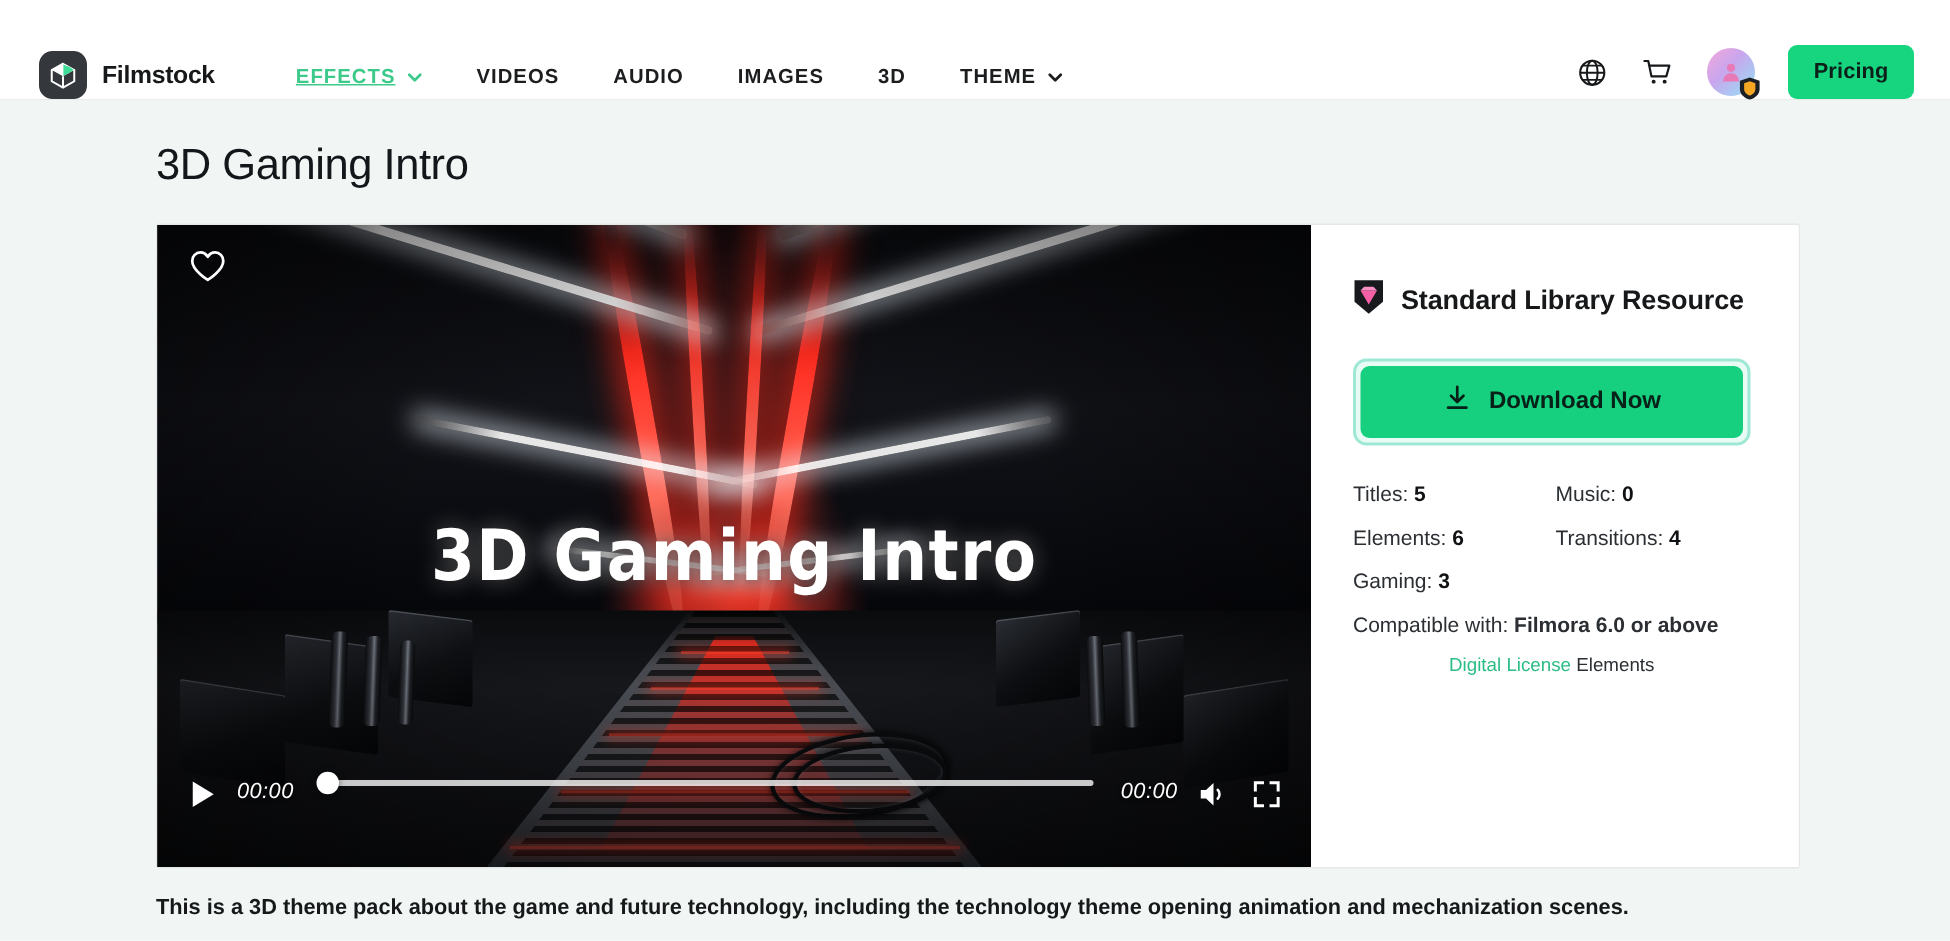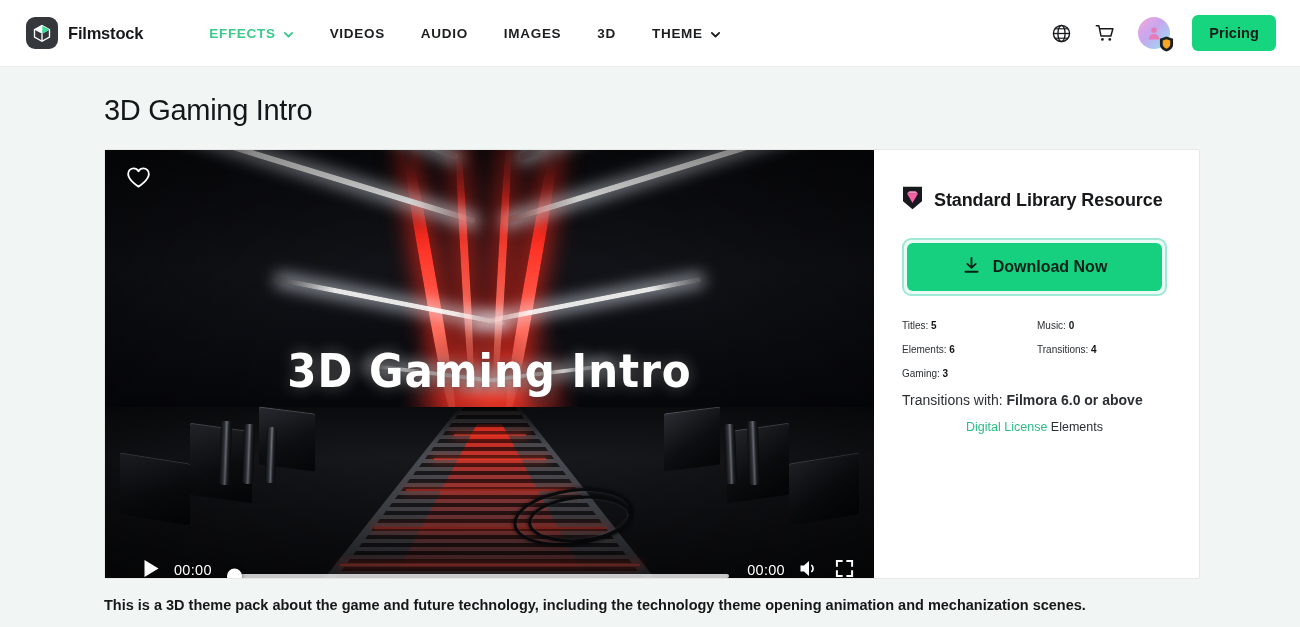--- a/index.html
+++ b/index.html
@@ -9,25 +9,24 @@
     background: #f1f5f3;
     font-family: "Liberation Sans", sans-serif;
     overflow: hidden;
   }
 
   
   .header {
     height: 67px;
     background: #ffffff;
     display: flex;
-    align-items: center;
+    align-items: flex-end;
     padding: 0 24px 0 26px;
     border-bottom: 1px solid #e8ecea;
     position: relative;
-    gap: 12px;
   }
   .brand { display: flex; align-items: center; gap: 10px; margin-right: 36px; }
   .brand-logo {
     width: 32px; height: 32px;
     border-radius: 9px;
     background: #34373b;
     display: flex; align-items: center; justify-content: center;
     flex: none;
   }
   .brand-name {
@@ -38,21 +37,21 @@
   .nav-item {
     font-size: 13.5px;
     font-weight: bold;
     letter-spacing: 0.7px;
     color: #1b1d1f;
     padding: 8px 18px;
     display: flex; align-items: center; gap: 7px;
     cursor: pointer;
     white-space: nowrap;
   }
-  .nav-item.active { color: #3cc98a; }
+  .nav-item.active { color: #3cc98a; text-decoration: underline; }
   .chev { display: inline-block; width: 11px; height: 11px; flex:none;}
 
   .header-right {
     margin-left: auto;
     display: flex; align-items: center; gap: 22px;
   }
   .icon-btn { cursor: pointer; display: flex; align-items: center; justify-content: center; }
   .avatar-wrap { position: relative; width: 32px; height: 32px; cursor: pointer; }
   .avatar {
     width: 32px; height: 32px; border-radius: 50%;
@@ -227,26 +226,27 @@
 
   .fav-btn {
     position: absolute; left: 18px; top: 12px;
     width: 30px; height: 30px;
     display:flex; align-items:center; justify-content:center;
     cursor: pointer; z-index: 5;
   }
 
   
   .controls {
-    position:absolute; left:16px; right:0; bottom:0;
+    position:absolute; left:0; right:0; bottom:0;
     height: 58px;
-    display:flex; align-items:flex-end;
+    display:flex; align-items:flex-start;
     padding: 0 20px 0 22px;
     gap: 14px;
     z-index: 6;
+    font-style: italic;
   }
   .ctrl-icon { cursor:pointer; display:flex; align-items:center; flex:none; }
   .time {
     color:#ffffff; font-size:14.5px; letter-spacing:.3px; flex:none;
     text-shadow: 0 1px 3px rgba(0,0,0,.9);
   }
   .progress {
     flex: 1 1 auto;
     height: 4px;
     background: rgba(255,255,255,.78);
@@ -298,21 +298,21 @@
     border-radius: 6px;
     height: 48px;
     display:flex; align-items:center; justify-content:center; gap:12px;
     cursor: pointer;
     color:#072018;
     font-size:16px; font-weight:bold;
   }
 
   .incl-title { font-size:14.5px; font-weight:bold; color:#16181a; margin-bottom:13px;}
   .incl-grid { display:grid; grid-template-columns: 135px auto; row-gap:13px; }
-  .incl-item { font-size:10px; color:#2b2f33; }
+  .incl-item { font-size:14px; color:#2b2f33; }
   .incl-item b { color:#101214; }
   .incl-full { grid-column: 1 / span 2; font-size:14px; color:#2b2f33; }
   .license { text-align:center; font-size:12.5px; color:#2b2f33; margin-top:12px; }
   .license a { color:#2bbd85; cursor:pointer; }
 
   .desc {
     margin: 18px 0 0 104px;
     width: 1096px;
     font-size: 14.5px;
     font-weight: bold;
@@ -535,21 +535,21 @@
         <div class="incl-item">
           <span>Transitions:</span>
           <b>4</b>
         </div>
         <div class="incl-item">
           <span>Gaming:</span>
           <b>3</b>
         </div>
         <div></div>
         <div class="incl-full">
-          <span>Transitions with:</span>
+          <span>Compatible with:</span>
           <b>Filmora 6.0 or above</b>
         </div>
       </div>
 
       <div class="license">
         <a>Digital License</a>
         <span>Elements</span>
       </div>
 
     </div>

